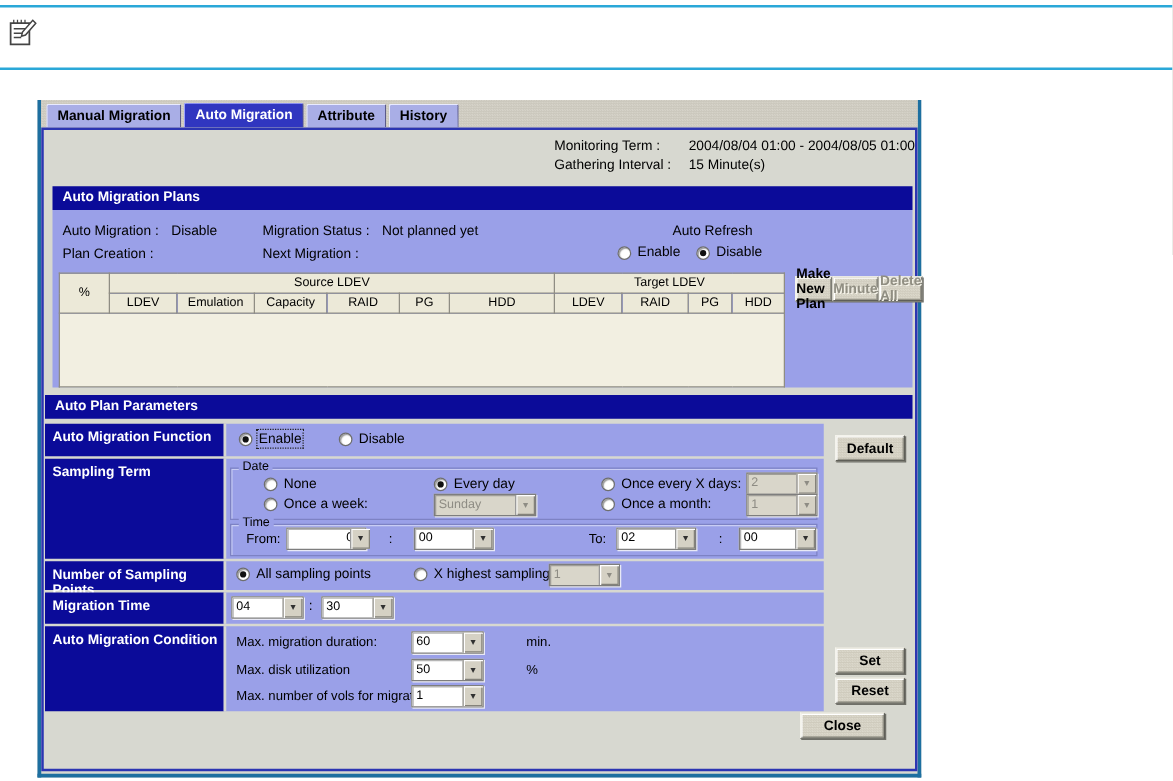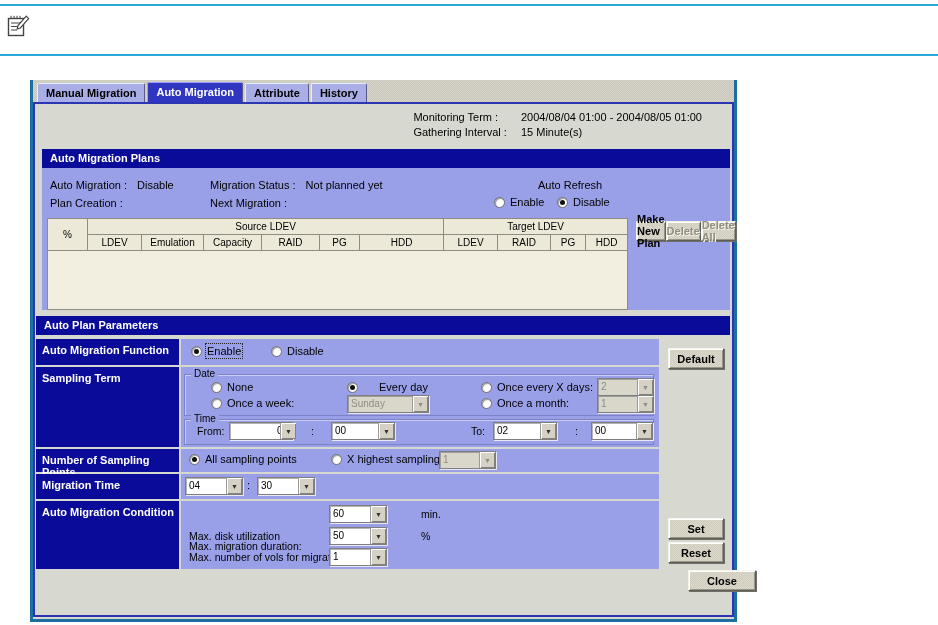--- a/index.html
+++ b/index.html
@@ -16,21 +16,21 @@
   .tabstrip{height:22px;background:#cfccc2;
             background-image:repeating-conic-gradient(#d6d3c9 0% 25%, #c9c6bb 25% 50%);
             background-size:2px 2px;display:flex;align-items:flex-end;padding-left:4px;box-sizing:border-box;}
   .tab{font-weight:bold;font-size:11px;padding:3px 8px 3px;margin-right:2px;background:#a9aee6;
        border:1px solid #5a5a8a;border-bottom:none;border-top-color:#e8eaff;border-left-color:#e8eaff;
        border-radius:2px 2px 0 0;cursor:pointer;line-height:12px;}
   .tab.active{background:#3036c0;color:#fff;padding-bottom:4px;border-top-color:#9aa0ff;border-left-color:#9aa0ff;}
   .panel{position:relative;height:515px;box-sizing:border-box;border:2px solid #2c35b2;background:#d7d8d0;}
 
   
-  .monitor{position:absolute;top:7px;right:30px;display:grid;grid-template-columns:auto auto;
+  .monitor{position:absolute;top:7px;right:0;display:grid;grid-template-columns:auto auto;
            column-gap:14px;row-gap:3px;font-size:11px;}
   .monitor .ml{text-align:left;}
 
   
   .secbar{height:19px;line-height:19px;background:#0b0b99;color:#fff;font-weight:bold;font-size:11px;
           padding-left:8px;box-sizing:border-box;}
   .sec1{position:absolute;left:7px;top:45px;width:688px;}
   .sec1 .secbody{background:#9aa0e8;height:142px;box-sizing:border-box;padding-top:2px;}
   .sec2{position:absolute;left:1px;top:212px;width:694px;}
 
@@ -95,21 +95,21 @@
   .r4 .colon{position:absolute;left:66px;top:5px;}
 
   .r5 .cline{position:absolute;left:8px;font-size:10.5px;}
   .r5 .combo{position:absolute;left:148px;width:58px;}
   .r5 .unit{position:absolute;left:240px;font-size:10.5px;}
 
   .rail .b3{position:absolute;height:21px;}
   .btn-default{left:632px;top:9px;width:56px;}
   .btn-set{left:632px;top:179px;width:56px;}
   .btn-reset{left:632px;top:203px;width:56px;text-align:center;}
-  .btn-close{left:652px;top:231px;width:68px;}
+  .btn-close{left:604px;top:231px;width:68px;}
 
   .tinytext{font-size:10.5px;}
 </style>
 </head>
 <body>
 
 <div class="rule rule1"></div>
 <span class="note">
   <svg width="26" height="28" viewBox="0 0 26 28">
     <rect x="2.5" y="5.5" width="15" height="17" fill="none" stroke="#444" stroke-width="1.4"></rect>
@@ -198,21 +198,21 @@
               <th>PG</th>
               <th>HDD</th>
             </tr>
             <tr>
                   <td class="pbody" colspan="11"></td>
                 </tr>
           </tbody>
             </table>
           <div class="pbtns">
             <div class="b3">Make New Plan</div>
-            <div class="b3 disabled">Delete</div>
+            <div class="b3 disabled">Minute</div>
             <div class="b3 disabled">Delete All</div>
           </div>
         </div>
       </div>
     </div>
 
     <div class="sec2">
       <div class="secbar">Auto Plan Parameters</div>
       <div class="paramswrap">
 
@@ -232,21 +232,21 @@
 
         <div class="prow r2">
           <div class="plabel">Sampling Term</div>
           <div class="pcontent">
             <div class="fs fs-date">
               <span class="lg">Date</span>
               <span class="rd abs" style="left:26px;top:6px;">
                   <span class="c"></span>
                   <span class="t">None</span>
                 </span>
-              <span class="rd on abs" style="left:162px;top:6px;gap:16px;">
+              <span class="rd on abs" style="left:162px;top:6px;">
                   <span class="c"></span>
                   <span class="t">Every day</span>
                 </span>
               <span class="rd abs" style="left:296px;top:6px;">
                   <span class="c"></span>
                   <span class="t">Once every X days:</span>
                 </span>
               <span class="combo disabled abs" style="left:412px;top:3px;width:57px;">
                   <span class="cv">2</span>
                   <span class="ca">▼</span>
@@ -323,21 +323,21 @@
             <span class="combo" style="left:76px;">
                 <span class="cv">30</span>
                 <span class="ca">▼</span>
               </span>
           </div>
         </div>
 
         <div class="prow r5">
           <div class="plabel">Auto Migration Condition</div>
           <div class="pcontent">
-            <span class="cline" style="top:7px;margin-top:32px;">Max. migration duration:</span>
+            <span class="cline" style="top:7px;">Max. migration duration:</span>
             <span class="combo" style="top:4px;">
                 <span class="cv">60</span>
                 <span class="ca">▼</span>
               </span>
             <span class="unit" style="top:7px;">min.</span>
             <span class="cline" style="top:29px;">Max. disk utilization</span>
             <span class="combo" style="top:26px;">
                 <span class="cv">50</span>
                 <span class="ca">▼</span>
               </span>

